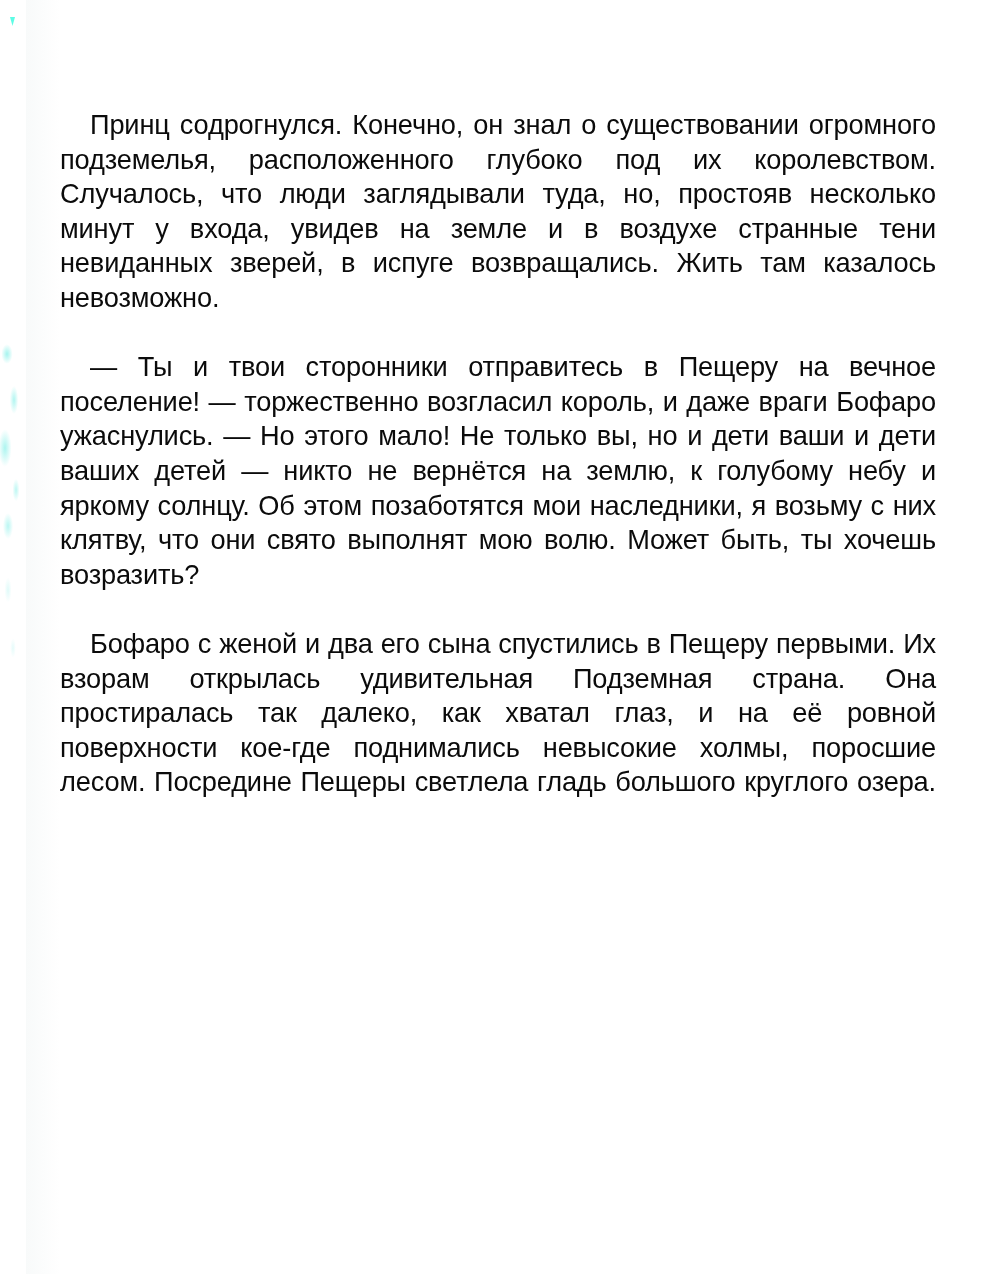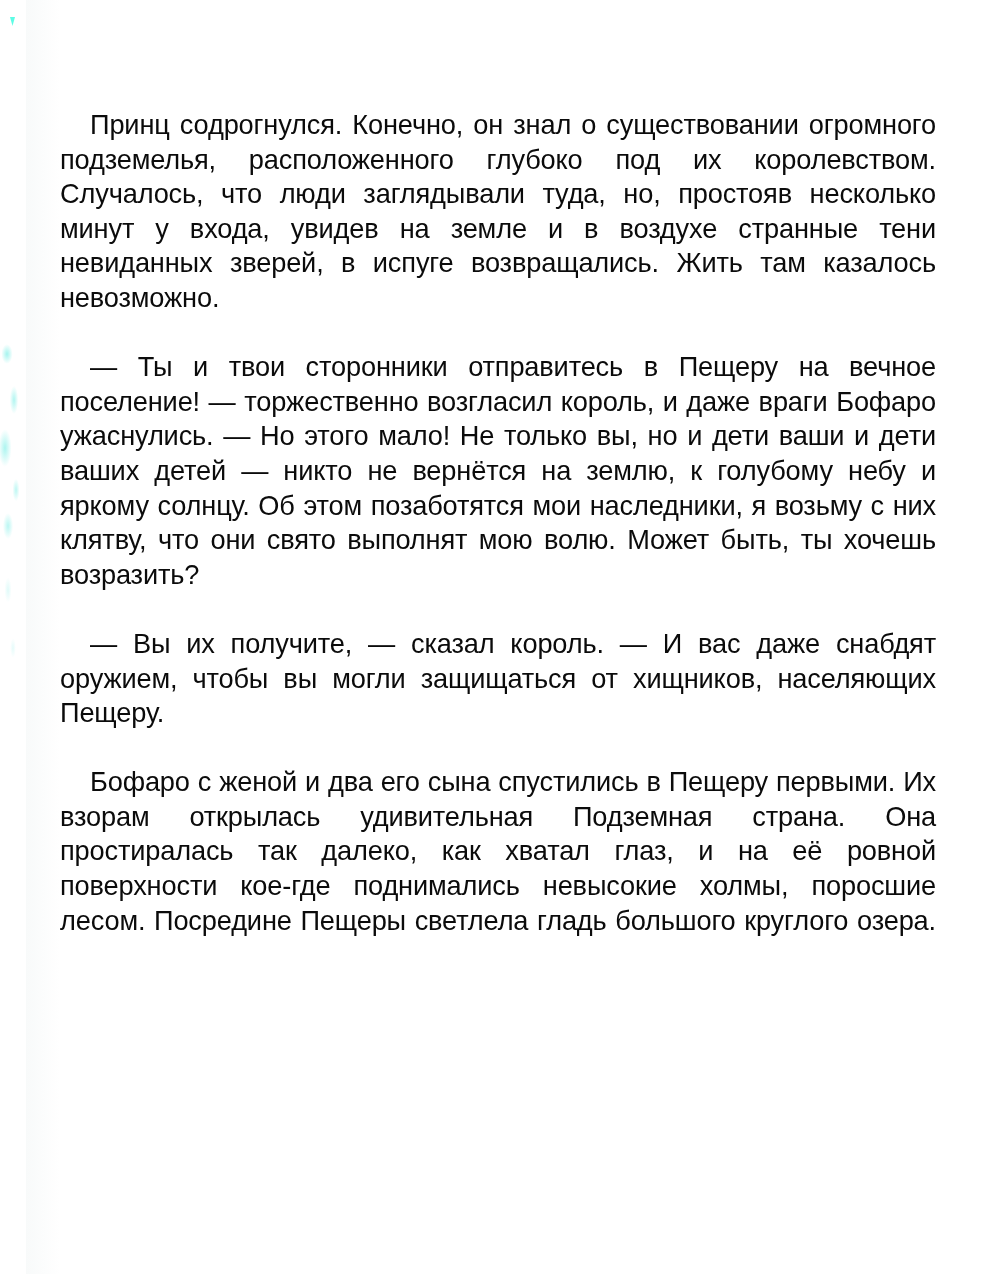--- a/index.html
+++ b/index.html
@@ -98,18 +98,17 @@
 <div class="page">
 
   <div class="scan-artifact top-left-speck"></div>
   <div class="scan-artifact left-smudge"></div>
   <div class="scan-artifact left-faint-lower"></div>
   <div class="scan-artifact edge-warm-left"></div>
 
   <div class="text-column">
     <p class="para">Принц содрогнулся. Конечно, он знал о существовании огромного подземелья, расположенного глубоко под их королевством. Случалось, что люди заглядывали туда, но, простояв несколько минут у входа, увидев на земле и в воздухе странные тени невиданных зверей, в испуге возвращались. Жить там казалось невозможно.</p>
     <p class="para">— Ты и твои сторонники отправитесь в Пещеру на вечное поселение! — торжественно возгласил король, и даже враги Бофаро ужаснулись. — Но этого мало! Не только вы, но и дети ваши и дети ваших детей — никто не вернётся на землю, к голубому небу и яркому солнцу. Об этом позаботятся мои наследники, я возьму с них клятву, что они свято выполнят мою волю. Может быть, ты хочешь возразить?</p>
-    <p class="para">— Вы их получите, — сказал король. — И вас даже снабдят оружием, чтобы вы могли защищаться от хищников, населяющих Пещеру.</p>
     <p class="para">Бофаро с женой и два его сына спустились в Пещеру первыми. Их взорам открылась удивительная Подземная страна. Она простиралась так далеко, как хватал глаз, и на её ровной поверхности кое-где поднимались невысокие холмы, поросшие лесом. Посредине Пещеры светлела гладь большого круглого озера.</p>
 
   </div>
 
 </div>
 
 </body></html>

